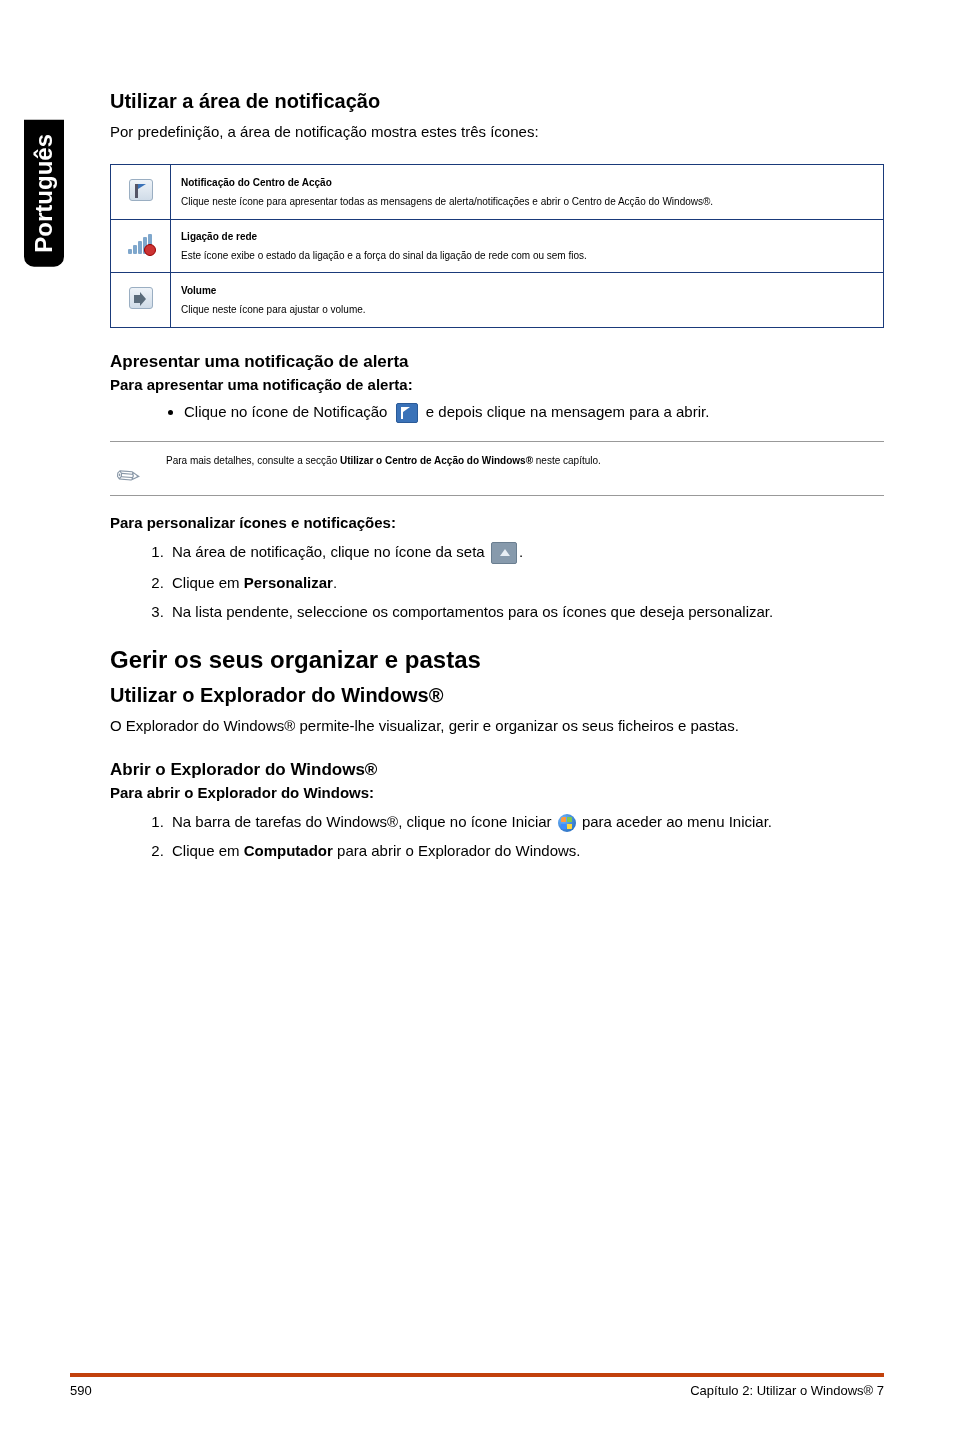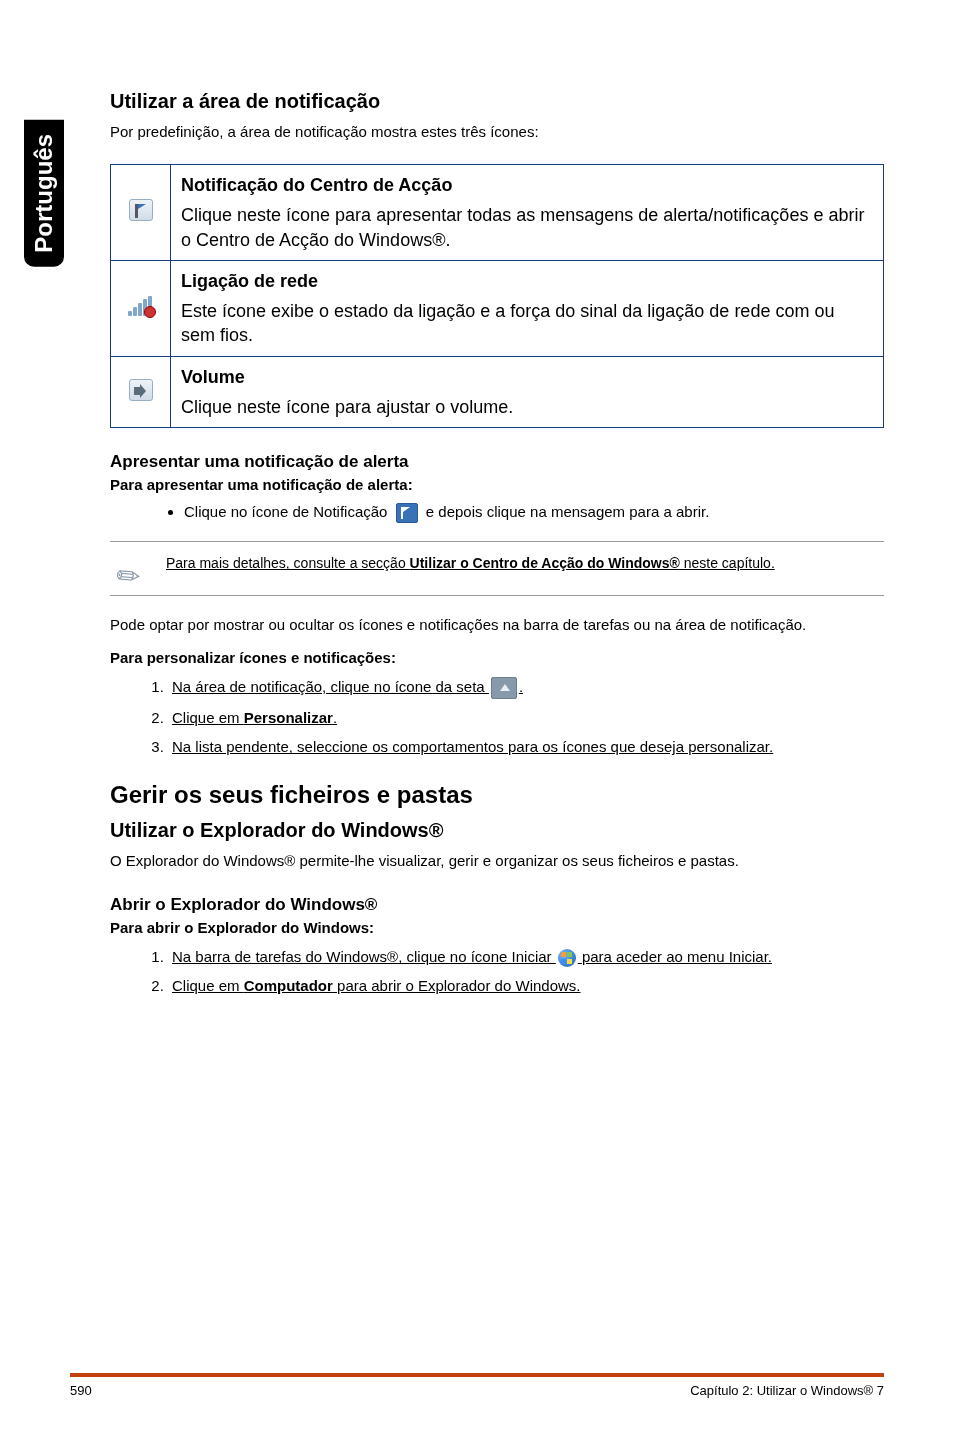--- a/index.html
+++ b/index.html
@@ -47,21 +47,21 @@
     border: 1px solid #1a3a7a;
     vertical-align: middle;
   }
   table.iconbox td.icell {
     width: 60px;
     text-align: center;
     padding: 14px 0;
   }
   table.iconbox td.txtcell {
     padding: 8px 10px;
-    font-size: 18px;
+    font-size: 10px;
     line-height: 1.35;
     border-radius: 6px;
   }
   .cellhead { font-weight: bold; display: block; margin-bottom: 6px; }
   .flag-icon {
     display: inline-block;
     width: 24px; height: 22px;
     background: linear-gradient(#eef3f8,#d0dce8);
     border: 1px solid #9aaec2;
     border-radius: 3px;
@@ -137,22 +137,22 @@
   }
   .note-row {
     display:flex;align-items:flex-start;
     border-top:1px solid #999;border-bottom:1px solid #999;
     padding:10px 0;margin:0 0 18px 0;
   }
   .note-row .pen {
     flex:0 0 56px;font-size:28px;color:#8a98a8;
     transform:rotate(-40deg);padding-left:4px;
   }
-  .note-row .ntext { font-size:14px;line-height:1.4;padding-top:2px;text-decoration:underline; }
-  ol.steps { margin:4px 0 14px 0;padding-left:58px;text-decoration:underline; }
+  .note-row .ntext { font-size:10px;line-height:1.4;padding-top:2px; }
+  ol.steps { margin:4px 0 14px 0;padding-left:58px; }
   ol.steps li { font-size:15px;margin:8px 0;padding-left:4px;line-height:1.4; }
   .arrow-icon {
     display:inline-block;width:26px;height:22px;
     background:#879aac;border:1px solid #6a7e90;
     vertical-align:middle;margin:0 2px;position:relative;
     border-radius:2px;
   }
   .arrow-icon::after{
     content:"";position:absolute;left:8px;top:6px;
     width:0;height:0;
@@ -237,34 +237,33 @@
       </li>
     </ul>
 
     <div class="note-row">
       <div class="pen">✎</div>
       <div class="ntext">
         <span>Para mais detalhes, consulte a secção </span><b>Utilizar o Centro de Acção do Windows®</b><span> neste capítulo.</span>
       </div>
     </div>
 
-    <p>Pode optar por mostrar ou ocultar os ícones e notificações na barra de tarefas ou na área de notificação.</p>
     <h4>Para personalizar ícones e notificações:</h4>
     <ol class="steps">
       <li>
         <span>Na área de notificação, clique no ícone da seta </span>
         <span class="arrow-icon"></span><span>.</span>
       </li>
       <li>
         <span>Clique em </span><b>Personalizar</b><span>.</span>
       </li>
       <li>Na lista pendente, seleccione os comportamentos para os ícones que deseja personalizar.</li>
     </ol>
 
-    <h1 class="sect">Gerir os seus ficheiros e pastas</h1>
+    <h1 class="sect">Gerir os seus organizar e pastas</h1>
 
     <h2>Utilizar o Explorador do Windows®</h2>
     <p>O Explorador do Windows® permite-lhe visualizar, gerir e organizar os seus ficheiros e pastas.</p>
 
     <h3>Abrir o Explorador do Windows®</h3>
     <h4>Para abrir o Explorador do Windows:</h4>
 
     <ol class="steps">
       <li>
         <span>Na barra de tarefas do Windows®, clique no ícone Iniciar </span>

